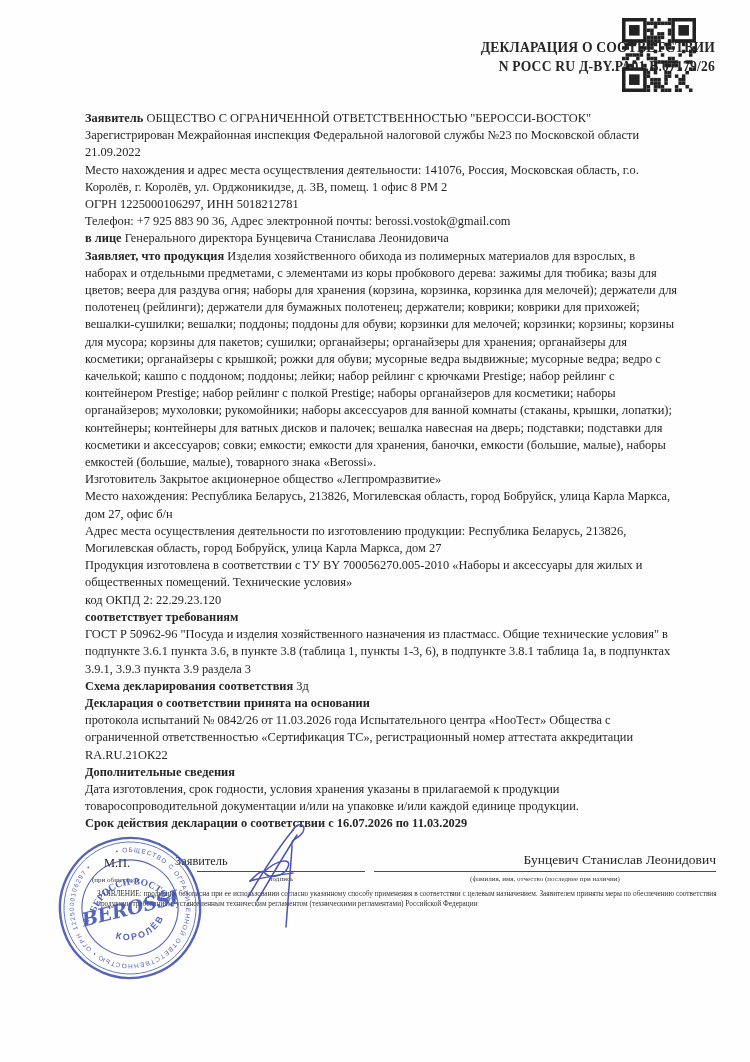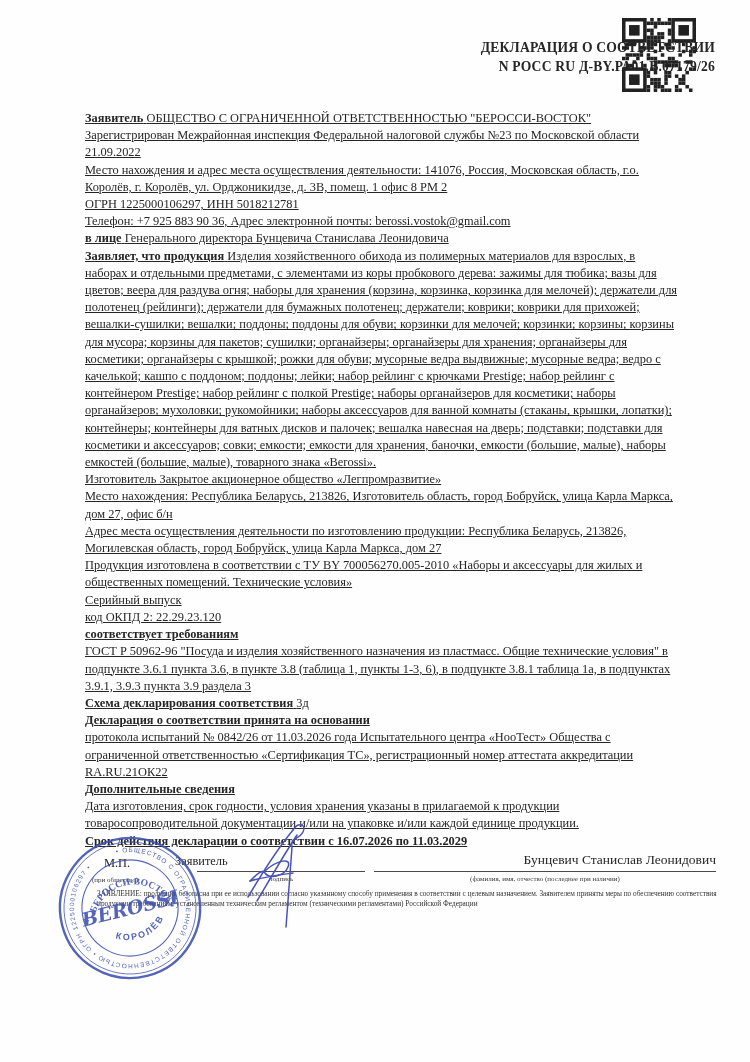--- a/index.html
+++ b/index.html
@@ -3,21 +3,21 @@
 <meta charset="utf-8">
 <style>
   html,body{margin:0;padding:0;}
   body{background:#ffffff;}
   .page{position:relative;width:750px;height:1062px;background:#fefefe;
         font-family:"Liberation Serif", serif;color:#262626;overflow:hidden;}
   .doc-header{position:absolute;top:38px;left:0;width:715px;text-align:right;
         font-weight:bold;font-size:13.6px;line-height:19px;letter-spacing:.2px;}
   .qr{position:absolute;left:622px;top:18px;width:74px;height:74px;}
   .content{position:absolute;left:85px;top:110px;width:592px;
-        font-size:12.4px;line-height:17.2px;text-align:left;text-decoration:underline;}
+        font-size:12.4px;line-height:17.2px;text-align:left;}
   .content p{margin:0;}
   .b{font-weight:bold;}
   .validity{margin-top:9px;font-weight:bold;}
   .sigzone{position:absolute;left:12px;top:0;width:750px;height:1062px;pointer-events:none;}
   .lbl{position:absolute;font-size:12.4px;}
   .cap{position:absolute;font-size:7px;color:#3a3a3a;}
   .sig-line{position:absolute;border-top:1px solid #4a4a4a;height:0;}
   .name{position:absolute;font-size:13.5px;text-align:center;}
   .fineprint{position:absolute;left:85px;top:889px;width:630px;
         font-size:7.3px;line-height:9.8px;color:#333;}
@@ -177,24 +177,23 @@
 
   <div class="content">
     <p><span class="b">Заявитель</span> <span>ОБЩЕСТВО С ОГРАНИЧЕННОЙ ОТВЕТСТВЕННОСТЬЮ "БЕРОССИ-ВОСТОК"</span></p>
     <p>Зарегистрирован Межрайонная инспекция Федеральной налоговой службы №23 по Московской области 21.09.2022</p>
     <p>Место нахождения и адрес места осуществления деятельности: 141076, Россия, Московская область, г.о. Королёв, г. Королёв, ул. Орджоникидзе, д. 3В, помещ. 1 офис 8 РМ 2</p>
     <p>ОГРН 1225000106297, ИНН 5018212781</p>
     <p>Телефон: +7 925 883 90 36, Адрес электронной почты: berossi.vostok@gmail.com</p>
     <p><span class="b">в лице</span> <span>Генерального директора Бунцевича Станислава Леонидовича</span></p>
     <p><span class="b">Заявляет, что продукция</span> <span>Изделия хозяйственного обихода из полимерных материалов для взрослых, в наборах и отдельными предметами, с элементами из коры пробкового дерева: зажимы для тюбика; вазы для цветов; веера для раздува огня; наборы для хранения (корзина, корзинка, корзинка для мелочей); держатели для полотенец (рейлинги); держатели для бумажных полотенец; держатели; коврики; коврики для прихожей; вешалки-сушилки; вешалки; поддоны; поддоны для обуви; корзинки для мелочей; корзинки; корзины; корзины для мусора; корзины для пакетов; сушилки; органайзеры; органайзеры для хранения; органайзеры для косметики; органайзеры с крышкой; рожки для обуви; мусорные ведра выдвижные; мусорные ведра; ведро с качелькой; кашпо с поддоном; поддоны; лейки; набор рейлинг с крючками Prestige; набор рейлинг с контейнером Prestige; набор рейлинг с полкой Prestige; наборы органайзеров для косметики; наборы органайзеров; мухоловки; рукомойники; наборы аксессуаров для ванной комнаты (стаканы, крышки, лопатки); контейнеры; контейнеры для ватных дисков и палочек; вешалка навесная на дверь; подставки; подставки для косметики и аксессуаров; совки; емкости; емкости для хранения, баночки, емкости (большие, малые), наборы емкостей (большие, малые), товарного знака «Berossi».</span></p>
     <p>Изготовитель Закрытое акционерное общество «Легпромразвитие»</p>
-    <p>Место нахождения: Республика Беларусь, 213826, Изготовитель область, город Бобруйск, улица Карла Маркса, дом 27, офис б/н</p>
+    <p>Место нахождения: Республика Беларусь, 213826, Могилевская область, город Бобруйск, улица Карла Маркса, дом 27, офис б/н</p>
     <p>Адрес места осуществления деятельности по изготовлению продукции: Республика Беларусь, 213826, Могилевская область, город Бобруйск, улица Карла Маркса, дом 27</p>
     <p>Продукция изготовлена в соответствии с ТУ BY 700056270.005-2010 «Наборы и аксессуары для жилых и общественных помещений. Технические условия»</p>
-    <p>Серийный выпуск</p>
     <p>код ОКПД 2: 22.29.23.120</p>
     <p class="b">соответствует требованиям</p>
     <p>ГОСТ Р 50962-96 "Посуда и изделия хозяйственного назначения из пластмасс. Общие технические условия" в подпункте 3.6.1 пункта 3.6, в пункте 3.8 (таблица 1, пункты 1-3, 6), в подпункте 3.8.1 таблица 1а, в подпунктах 3.9.1, 3.9.3 пункта 3.9 раздела 3</p>
     <p><span class="b">Схема декларирования соответствия</span> <span>3д</span></p>
     <p class="b">Декларация о соответствии принята на основании</p>
     <p>протокола испытаний № 0842/26 от 11.03.2026 года Испытательного центра «НооТест» Общества с ограниченной ответственностью «Сертификация ТС», регистрационный номер аттестата аккредитации RA.RU.21ОК22</p>
     <p class="b">Дополнительные сведения</p>
     <p>Дата изготовления, срок годности, условия хранения указаны в прилагаемой к продукции товаросопроводительной документации и/или на упаковке и/или каждой единице продукции.</p>
     <p class="validity">Срок действия декларации о соответствии с 16.07.2026 по 11.03.2029</p>
   </div>

